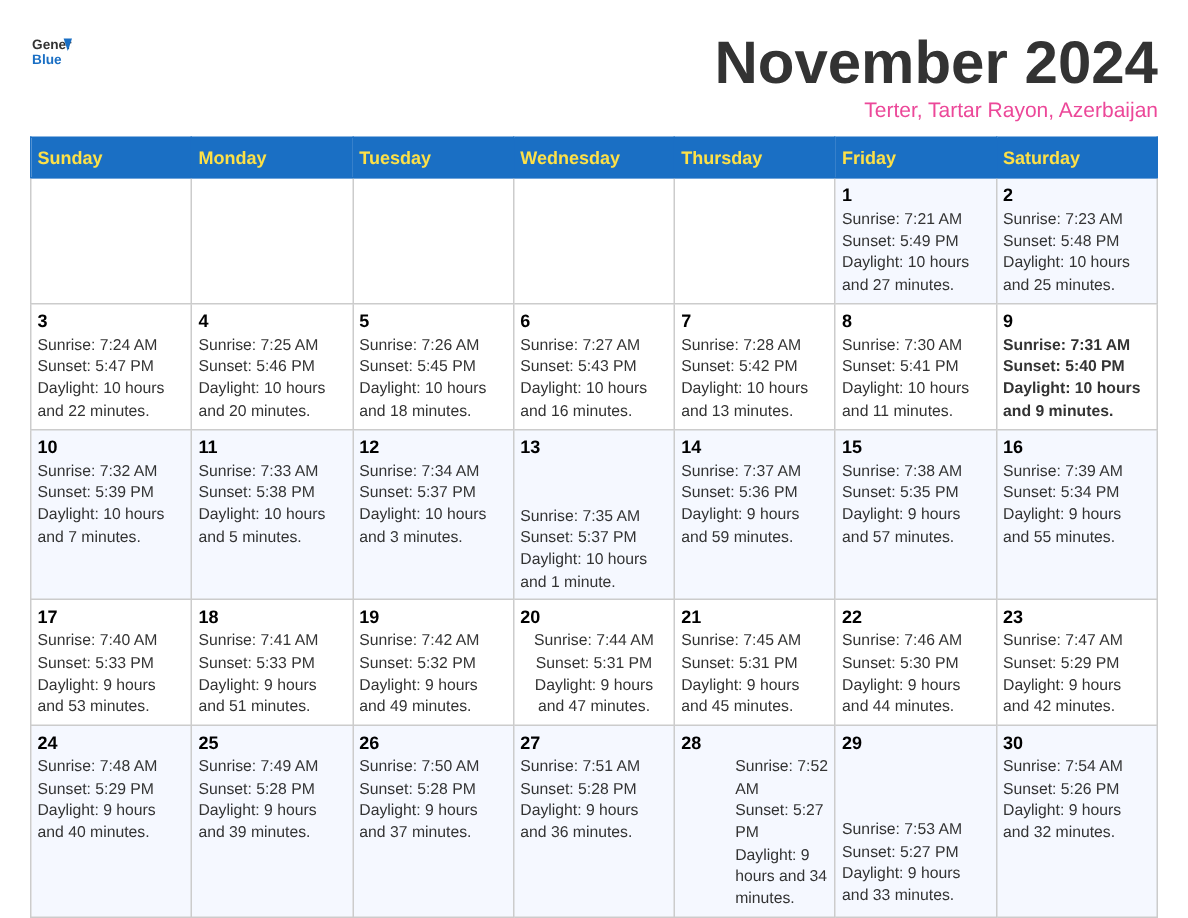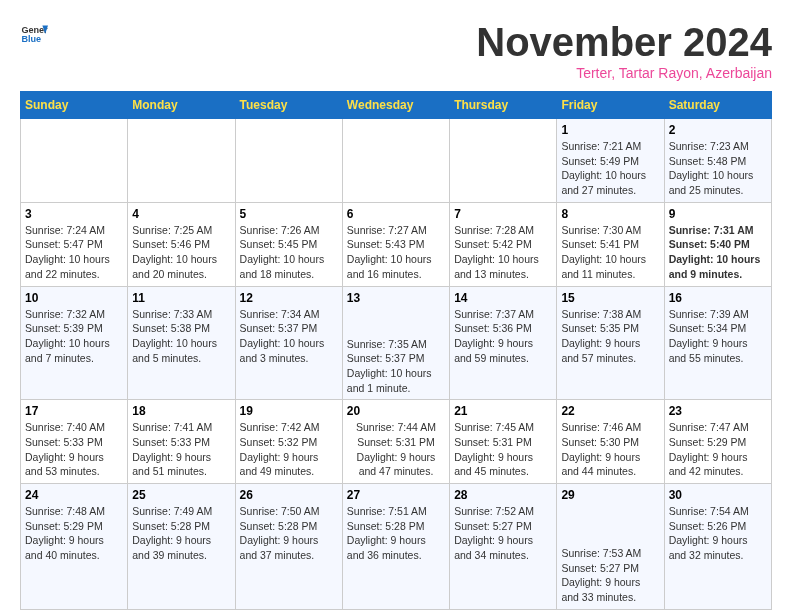--- a/index.html
+++ b/index.html
@@ -279,21 +279,21 @@
 Daylight: 9 hours and 37 minutes.</div>
         </td>
         <td>
           <div class="day-num">27</div>
           <div class="day-info" style="white-space: pre-line;">Sunrise: 7:51 AM
 Sunset: 5:28 PM
 Daylight: 9 hours and 36 minutes.</div>
         </td>
         <td>
           <div class="day-num">28</div>
-          <div class="day-info" style="white-space: pre-line;">Sunrise: 7:52 AM
+          <div class="day-info" style="white-space: pre-line; margin-left: 36px;">Sunrise: 7:52 AM
 Sunset: 5:27 PM
 Daylight: 9 hours and 34 minutes.</div>
         </td>
         <td>
           <div class="day-num">29</div>
           <div class="day-info" style="white-space: pre-line; margin-top: 44px;">Sunrise: 7:53 AM
 Sunset: 5:27 PM
 Daylight: 9 hours and 33 minutes.</div>
         </td>
         <td>

